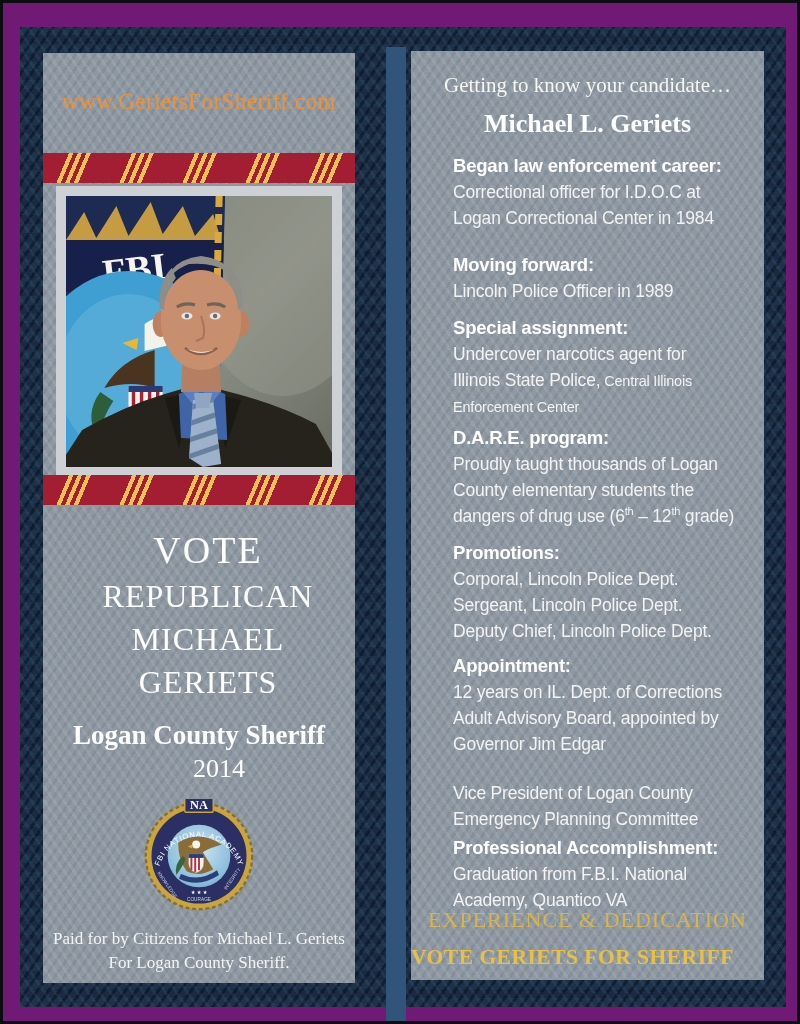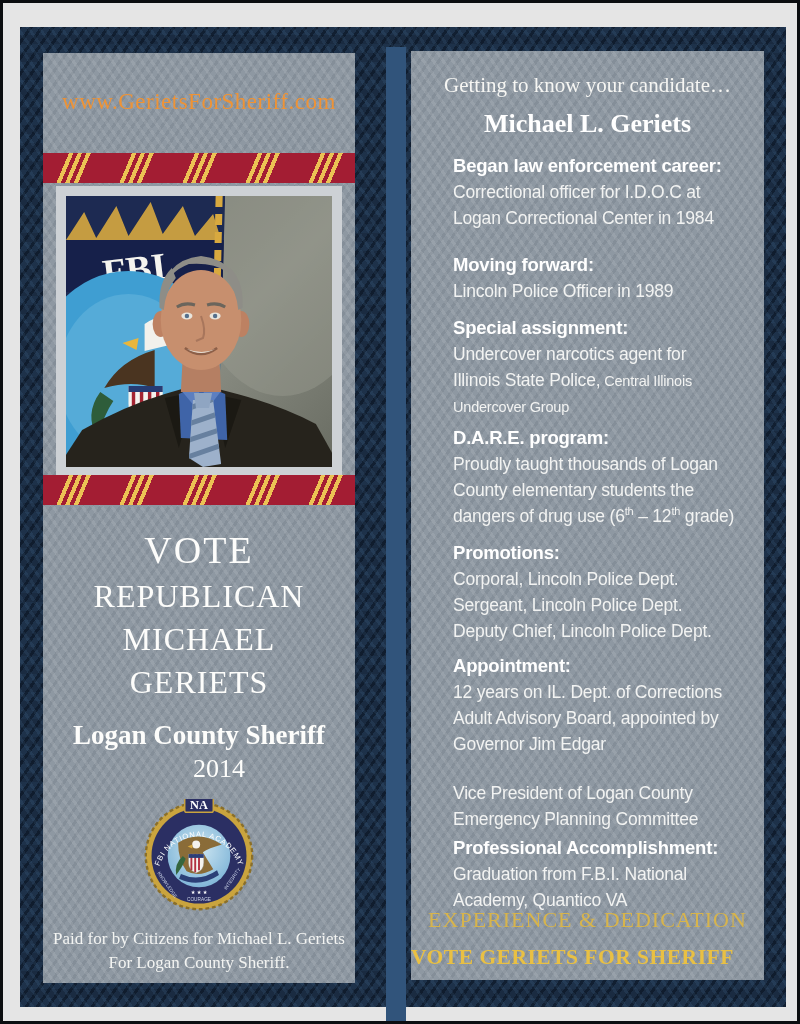--- a/index.html
+++ b/index.html
@@ -1,18 +1,18 @@
 <!DOCTYPE html>
 <html><head>
 <meta charset="utf-8">
 <style>
   html,body{margin:0;padding:0;background:#222;}
   .poster{
     position:relative;width:800px;height:1024px;box-sizing:border-box;
-    background:#e5e5e5;border:3px solid #0b0d10;overflow:hidden;
+    background:#701a75;border:3px solid #0b0d10;overflow:hidden;
     font-family:"Liberation Serif", serif;
   }
   .texture-area{
     position:absolute;left:17px;top:24px;width:766px;height:980px;
     background-color:#1a2b41;
     background-image:
       repeating-linear-gradient(55deg, rgba(95,145,190,.11) 0 3px, rgba(0,0,0,0) 3px 9px),
       repeating-linear-gradient(-55deg, rgba(6,14,26,.5) 0 3px, rgba(0,0,0,0) 3px 9px),
       repeating-linear-gradient(0deg, rgba(55,95,135,.12) 0 9px, rgba(0,0,0,0) 9px 18px);
   }
@@ -32,21 +32,21 @@
     font-size:23px;color:#ee9336;letter-spacing:.5px;}
   .band{position:absolute;left:0;width:100%;height:30px;background-color:#a31d33;
     background-image:repeating-linear-gradient(113deg,
       rgba(0,0,0,0) 0 24px,#ecc254 24px 28px,rgba(0,0,0,0) 28px 32px,
       #ecc254 32px 36px,rgba(0,0,0,0) 36px 40px,#ecc254 40px 44px,rgba(0,0,0,0) 44px 58px);}
   .band-top{top:100px;}
   .band-bottom{top:422px;}
   .photo-frame{position:absolute;left:13px;top:133px;width:266px;height:271px;
     border:10px solid #cdd1d5;background:#7a7d72;}
   .photo-frame svg{display:block;width:100%;height:100%;}
-  .vote-block{position:absolute;top:472px;left:0;width:100%;text-align:center;color:#fdfdfb;}
+  .vote-block{position:absolute;top:472px;left:0;width:100%;text-align:center;color:#fdfdfb;padding-left:9px;}
   .vote-line1{font-size:38px;line-height:50px;letter-spacing:2px;}
   .vote-line{font-size:32px;line-height:43px;letter-spacing:1px;}
   .office-block{position:absolute;top:664px;left:0;width:100%;text-align:center;color:#fdfdfb;}
   .office-line{font-size:27px;line-height:36px;font-weight:bold;}
   .year-line{font-size:26px;line-height:32px;padding-left:40px;}
   .seal-wrap{position:absolute;top:746px;left:50%;margin-left:-57px;width:114px;height:114px;}
   .paid-block{position:absolute;top:874px;left:0;width:100%;text-align:center;
     color:#f3f4f2;font-size:17px;line-height:24px;}
 
   
@@ -218,21 +218,21 @@
 
     <div class="sect s1">
       <span class="hd ln">Moving forward:</span>
       <span class="ln">Lincoln Police Officer in 1989</span>
     </div>
 
     <div class="sect s2">
       <span class="hd ln">Special assignment:</span>
       <span class="ln">Undercover narcotics agent for</span>
       <span class="ln"><span>Illinois State Police,</span><span class="small-txt"> Central Illinois</span></span>
-      <span class="ln small-txt">Undercover Group</span>
+      <span class="ln small-txt">Enforcement Center</span>
     </div>
 
     <div class="sect s3">
       <span class="hd ln">D.A.R.E. program:</span>
       <span class="ln">Proudly taught thousands of Logan</span>
       <span class="ln">County elementary students the</span>
       <span class="ln"><span>dangers of drug use (6</span><span class="sup">th</span><span> – 12</span><span class="sup">th</span><span> grade)</span></span>
     </div>
 
     <div class="sect s4">

